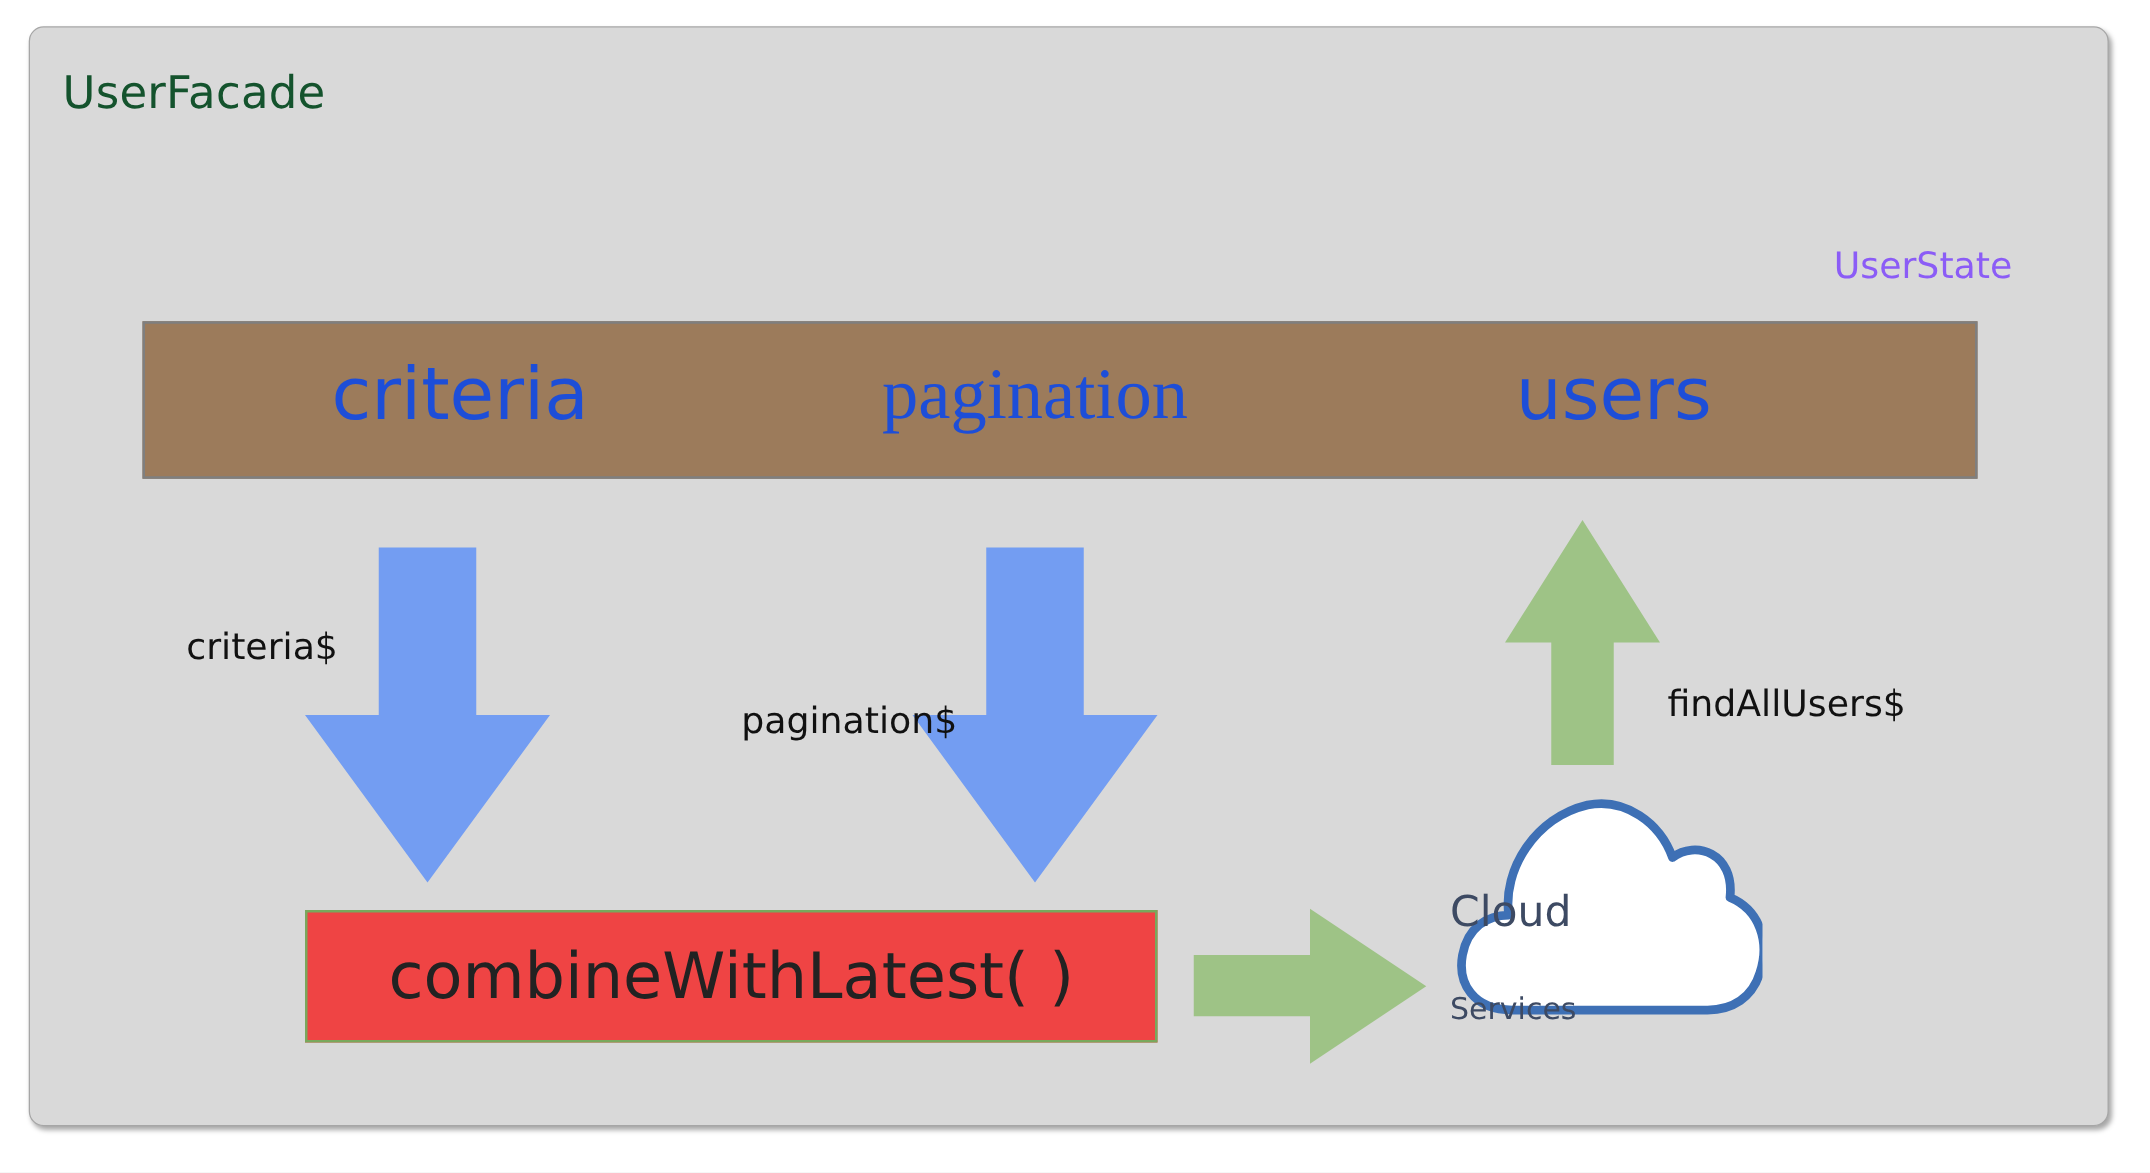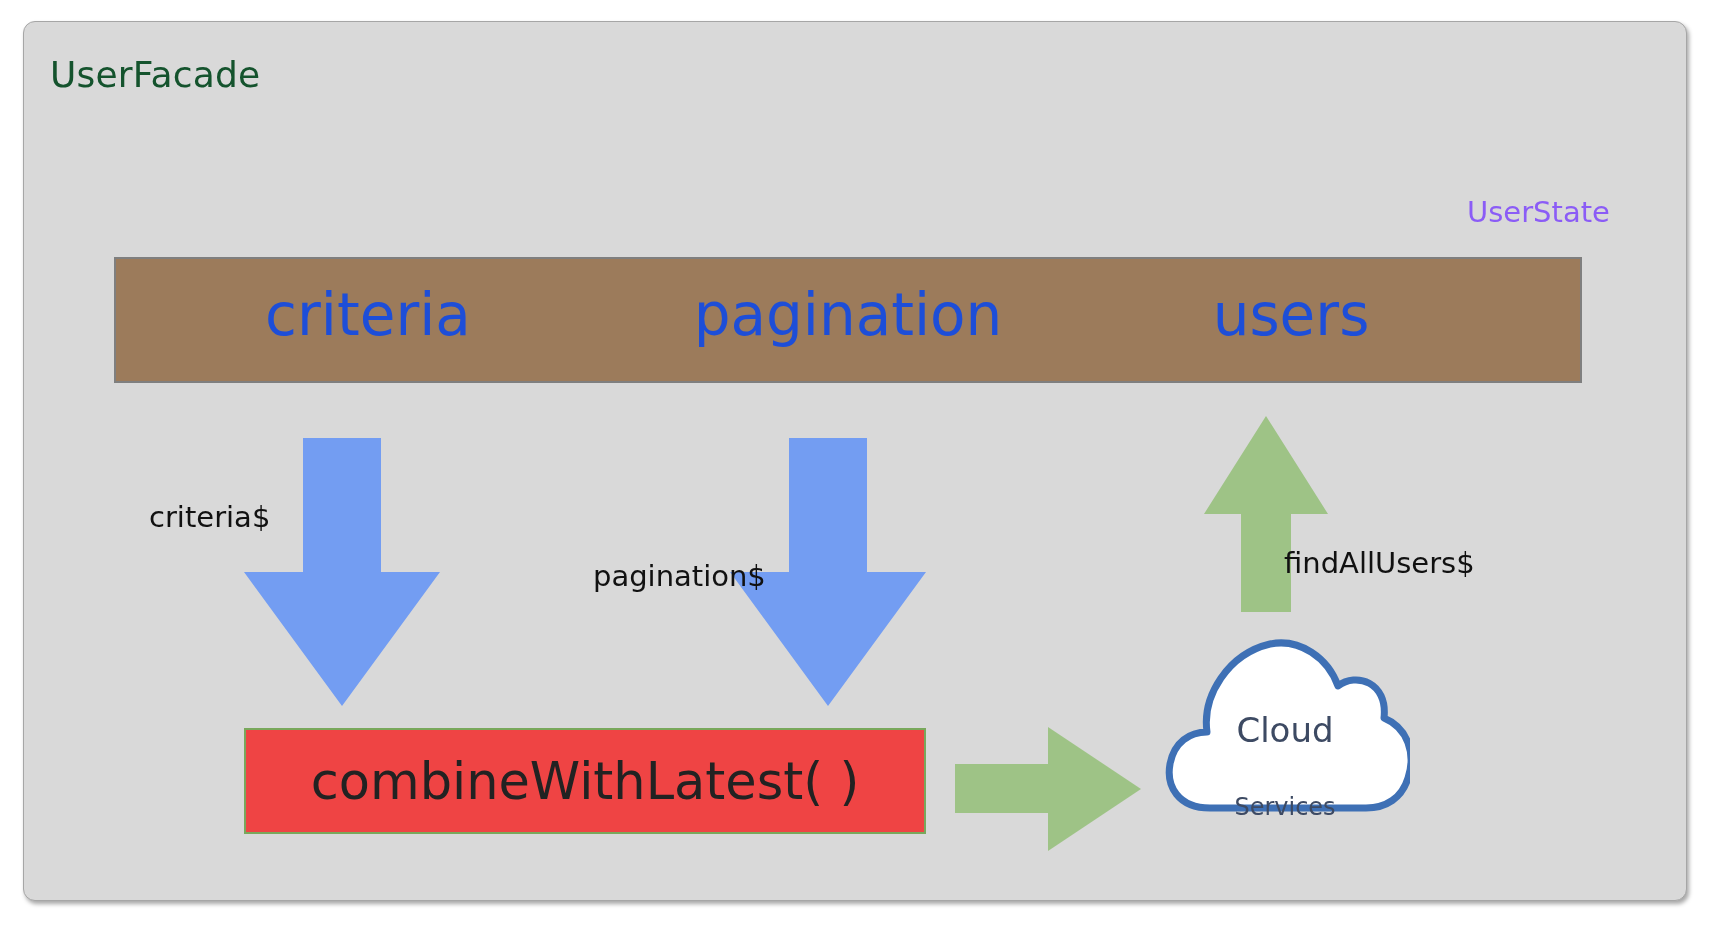--- a/index.html
+++ b/index.html
@@ -7,46 +7,46 @@
   .panel{position:absolute;left:23px;top:21px;width:1664px;height:880px;background:#d9d9d9;border:1px solid #a6a6a6;border-radius:12px;box-shadow:2px 3px 4px rgba(0,0,0,0.35);box-sizing:border-box;}
   .facade-title{position:absolute;left:50px;top:54px;font-size:36px;color:#14532d;letter-spacing:0.2px;white-space:nowrap;}
   .state-label{position:absolute;left:1427px;top:195px;font-size:29px;color:#8b5cf6;white-space:nowrap;margin-left:40px;}
   .state-bar{position:absolute;left:114px;top:257px;width:1468px;height:126px;background:#9c7b5b;border:2px solid #7f7f7f;box-sizing:border-box;}
   .field{position:absolute;top:280px;font-size:58px;color:#1d4ed8;white-space:nowrap;transform:translateX(-50%);line-height:70px;}
   .stream-label{position:absolute;font-size:29px;color:#111;white-space:nowrap;}
   .combine-box{position:absolute;left:244px;top:728px;width:682px;height:106px;background:#ef4444;border:2px solid #79a85c;box-sizing:border-box;display:flex;align-items:center;justify-content:center;}
   .combine-text{font-size:51px;color:#222;white-space:nowrap;}
   svg.arrows{position:absolute;left:0;top:0;width:1720px;height:938px;}
   .cloud-wrap{position:absolute;left:1160px;top:636px;width:250px;height:185px;}
-  .cloud-text{position:absolute;left:0;width:100%;text-align:center;color:#3d4a63;white-space:nowrap;}
+  .cloud-text{position:absolute;left:0;width:100%;color:#3d4a63;white-space:nowrap;}
   .cloud-t1{top:74px;font-size:34px;}
   .cloud-t2{top:114px;font-size:24px;margin-top:43px;}
 </style>
 </head>
 <body>
 
 <div class="panel"></div>
 <div class="facade-title">UserFacade</div>
 <div class="state-label">UserState</div>
 
 <div class="state-bar"></div>
 <div class="field" style="left:368px;">criteria</div>
-<div class="field" style="left:848px;">pagination</div>
+<div class="field" style="left:828px;font-family:Liberation Serif, serif;">pagination</div>
 <div class="field" style="left:1291px;">users</div>
 
 <svg class="arrows" xmlns="http://www.w3.org/2000/svg">
   <polygon fill="#739df2" points="303,438 381,438 381,572 440,572 342,706 244,572 303,572"></polygon>
   <polygon fill="#739df2" points="789,438 867,438 867,572 926,572 828,706 730,572 789,572"></polygon>
   <polygon fill="#9ec386" points="955,764 1048,764 1048,727 1141,789 1048,851 1048,813 955,813"></polygon>
   <polygon fill="#9ec386" points="1241,612 1291,612 1291,514 1328,514 1266,416 1204,514 1241,514"></polygon>
 </svg>
 
 <div class="stream-label" style="left:149px;top:500px;">criteria$</div>
 <div class="stream-label" style="left:593px;top:516px;margin-top:43px;">pagination$</div>
-<div class="stream-label" style="left:1284px;top:546px;">findAllUsers$</div>
+<div class="stream-label" style="left:1334px;top:546px;">findAllUsers$</div>
 
 <div class="combine-box">
   <span class="combine-text">combineWithLatest( )</span>
 </div>
 
 <div class="cloud-wrap">
   <svg width="250" height="185" viewBox="0 0 250 185" xmlns="http://www.w3.org/2000/svg">
     <path d="M50,172 C18,172 6,150 10,128 C14,106 30,96 47,96 C42,60 68,18 110,8 C140,2 168,22 178,50 C196,36 228,46 224,82 C248,92 256,118 248,142 C242,162 226,172 206,172 Z" fill="#ffffff" stroke="#3e70b5" stroke-width="7" stroke-linejoin="round"></path>
   </svg>
   <div class="cloud-text cloud-t1">Cloud</div>

